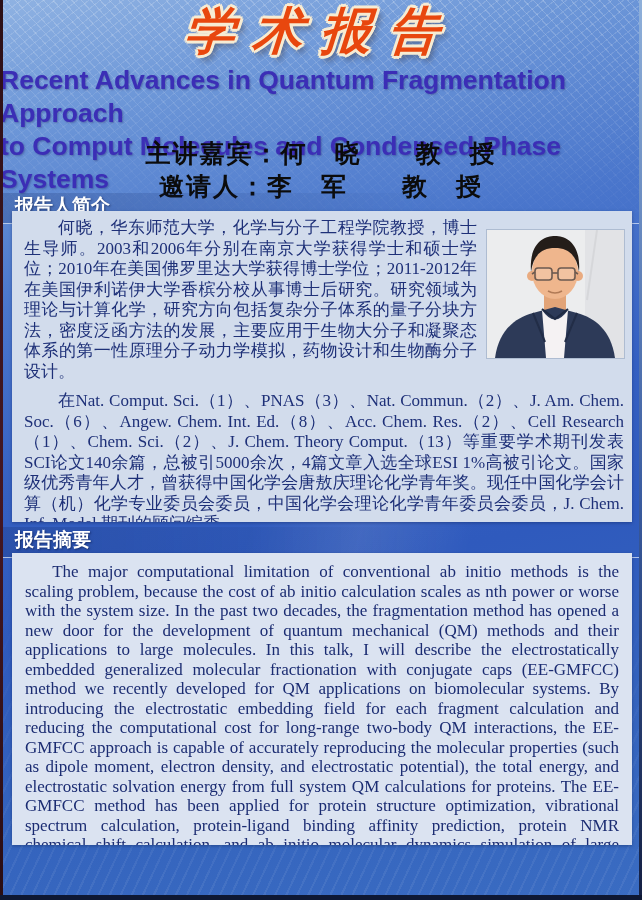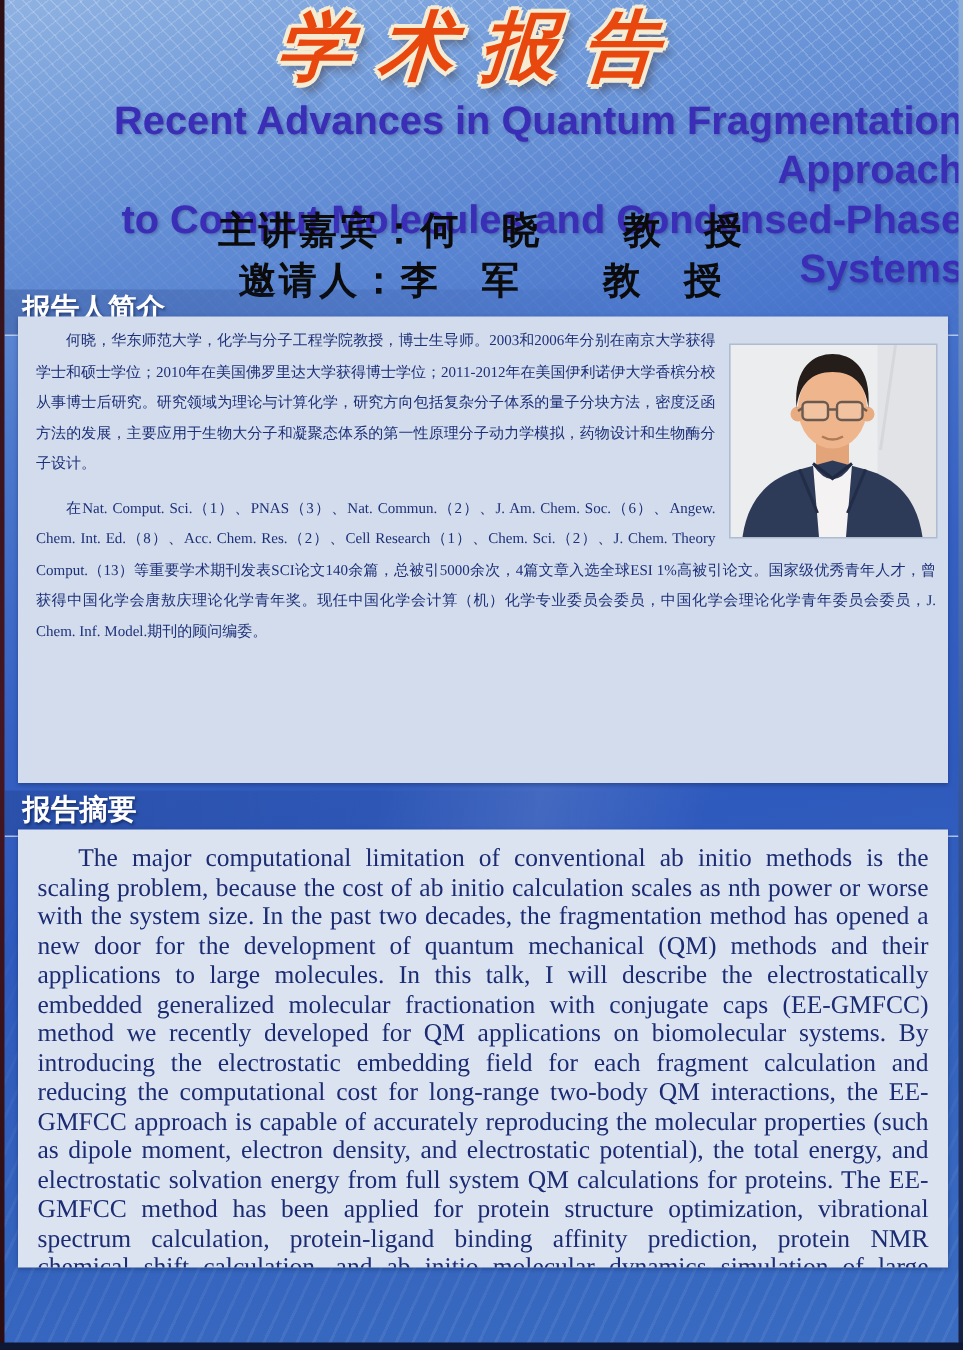--- a/index.html
+++ b/index.html
@@ -36,21 +36,21 @@
     position:absolute;top:0px;left:0;width:100%;text-align:center;
     font-family:"DejaVu Serif",serif;font-weight:bold;font-style:italic;
     font-size:50px;line-height:62px;letter-spacing:18px;color:#e8470e;
     transform:skewX(-4deg);
     text-shadow:
       -2px -2px 0 #f6ecd4, 2px -2px 0 #f6ecd4, -2px 2px 0 #f6ecd4, 2px 2px 0 #f6ecd4,
       0 -3px 0 #f6ecd4, 0 3px 0 #f6ecd4, -3px 0 0 #f6ecd4, 3px 0 0 #f6ecd4,
       4px 5px 6px rgba(40,20,10,.45);
   }
   .title{
-    position:absolute;top:64px;left:0;width:100%;text-align:right;
+    position:absolute;top:64px;left:0;width:100%;text-align:left;
     color:#3b2eb6;font-weight:bold;font-size:26.5px;line-height:33px;
     text-shadow:1px 1px 2px rgba(25,25,90,.35);
   }
   .guests{
     position:absolute;top:137px;left:0;width:100%;text-align:center;
     font-family:"DejaVu Serif",serif;font-weight:bold;color:#0b0b0b;
     font-size:25px;line-height:33px;letter-spacing:2px;
   }
   .section-head{
     position:absolute;left:3px;right:3px;box-sizing:border-box;
@@ -64,21 +64,21 @@
   .head-abs{top:527px;font-family:Liberation Serif, serif;}
   .panel{
     position:absolute;left:12px;width:620px;box-sizing:border-box;overflow:hidden;
     box-shadow:0 1px 3px rgba(10,20,60,.35);
   }
   .bio-panel{
     top:211px;height:311px;background:#d2dcec;padding:7px 8px 6px 12px;
   }
   .bio-panel p{
     margin:0;color:#1e3078;font-family:"Liberation Serif",serif;
-    font-size:10px;line-height:20.5px;text-align:justify;text-indent:2em;
+    font-size:17px;line-height:20.5px;text-align:justify;text-indent:2em;
   }
   .bio-panel p + p{margin-top:9px;}
   .photo{
     float:right;width:137px;height:128px;margin:12px 0 6px 10px;
     outline:1px solid rgba(120,140,170,.4);
   }
   .photo svg{display:block;width:100%;height:100%;}
   .abs-panel{
     top:553px;height:292px;background:#dbe3f1;padding:9px 13px;
   }

